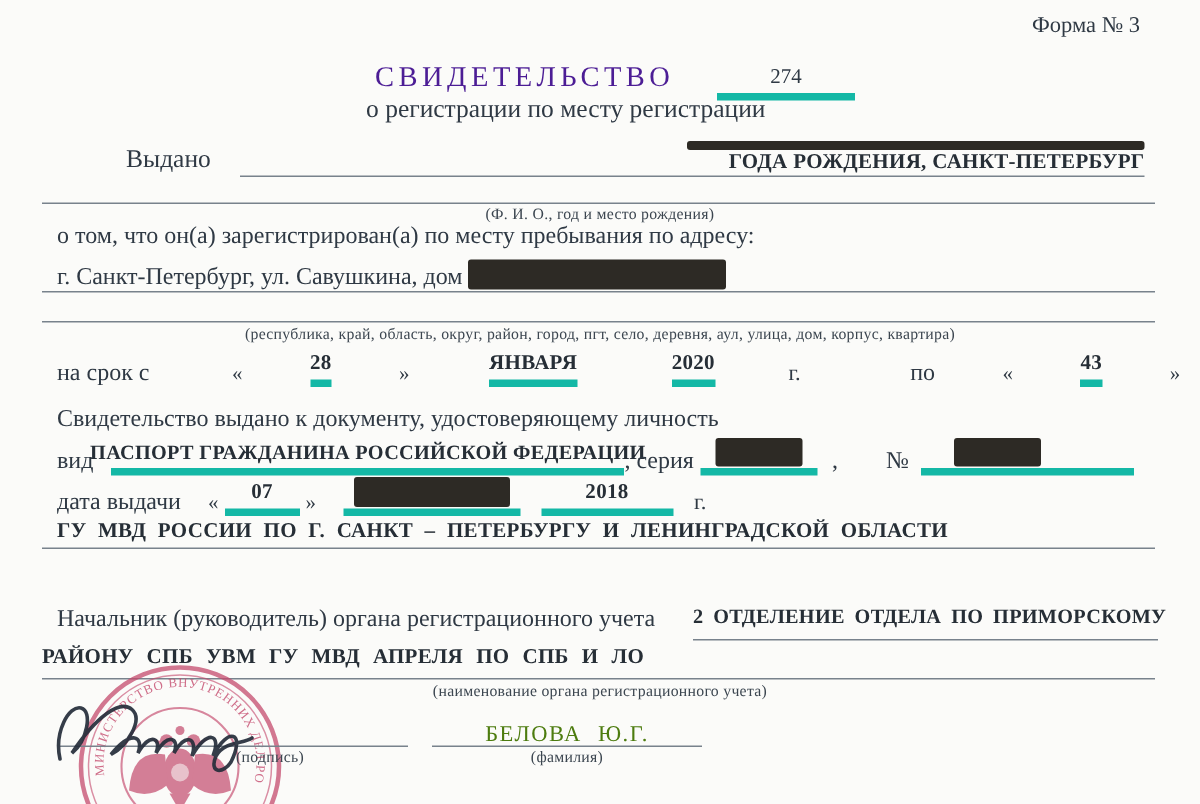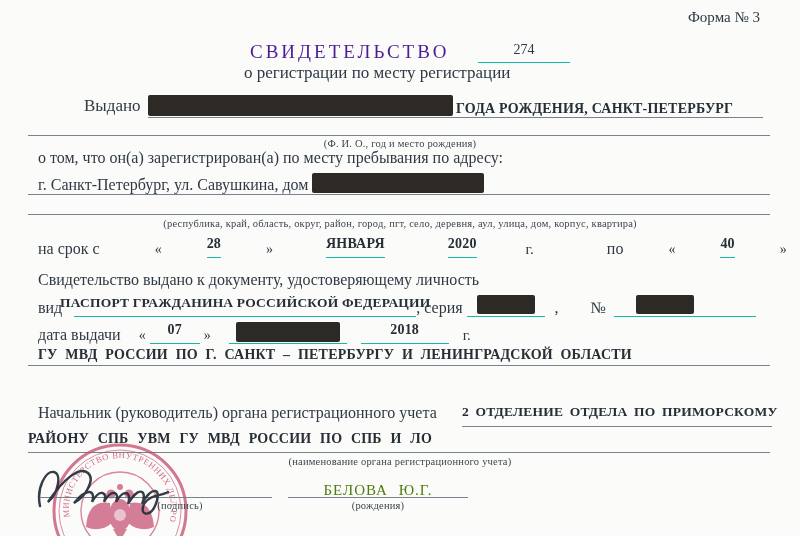--- a/index.html
+++ b/index.html
@@ -6,21 +6,21 @@
   .page{
     position:relative;width:800px;height:536px;overflow:hidden;
     background:#fbfbf9;
     font-family:"Liberation Serif","DejaVu Serif",serif;
     color:#2f3944;
   }
   .abs{position:absolute;}
   .line{position:absolute;border-top:1px solid #78828c;height:0;}
   .caption{font-size:10.5px;color:#3c4650;text-align:center;letter-spacing:.2px;}
   .typed{font-weight:bold;color:#262e36;letter-spacing:.2px;}
-  .ufield{display:inline-flex;justify-content:center;align-items:flex-start;border-bottom:1px solid #14b8a6;}
+  .ufield{display:inline-flex;justify-content:center;align-items:center;border-bottom:5px solid #14b8a6;}
   .redact{background:#2d2a25;border-radius:2px;display:inline-block;}
   .form-label{font-size:15px;}
   .title{font-size:19px;letter-spacing:3px;color:#4c1d95;}
   .subtitle{font-size:17px;}
   .body-text{font-size:16px;}
   .row{display:flex;align-items:flex-end;}
   .q{font-size:14px;padding:0 4px;}
   .gl{font-size:15px;}
   svg{display:block;}
 </style>
@@ -31,21 +31,21 @@
 
   <div class="abs form-label" style="top:9px;right:40px;">Форма № 3</div>
 
   <div class="abs title" style="top:41px;left:250px;">СВИДЕТЕЛЬСТВО</div>
   <div class="abs ufield" style="top:42px;left:478px;width:92px;height:20px;font-size:14px;">
     <span>274</span>
   </div>
   <div class="abs subtitle" style="top:63px;left:244px;">о регистрации по месту регистрации</div>
 
   <div class="abs body-text" style="top:96px;left:84px;font-size:17px;">Выдано</div>
-  <div class="abs row" style="top:94px;left:148px;right:37px;height:23px;border-bottom:1px solid #78828c;">
+  <div class="abs row" style="top:94px;left:160px;right:37px;height:23px;border-bottom:1px solid #78828c;flex-direction:column;">
     <span class="redact" style="width:305px;height:21px;margin-bottom:1px;"></span>
     <span class="typed" style="font-size:14px;margin-left:3px;white-space:nowrap;">ГОДА РОЖДЕНИЯ, САНКТ-ПЕТЕРБУРГ</span>
   </div>
   <div class="line" style="top:135px;left:28px;right:30px;"></div>
   <div class="abs caption" style="top:138px;left:0;right:0;">(Ф. И. О., год и место рождения)</div>
 
   <div class="abs body-text" style="top:149px;left:38px;">о том, что он(а) зарегистрирован(а) по месту пребывания по адресу:</div>
   <div class="abs row" style="top:172px;left:28px;right:30px;height:22px;border-bottom:1px solid #78828c;">
     <span class="body-text" style="padding-left:10px;white-space:nowrap;">г. Санкт-Петербург, ул. Савушкина, дом</span>
     <span class="redact" style="width:172px;height:20px;margin-left:4px;margin-bottom:1px;"></span>
@@ -56,21 +56,21 @@
   <div class="abs row" style="top:236px;left:38px;right:26px;height:22px;gap:41px;">
     <span class="body-text" style="white-space:nowrap;">на срок с</span>
     <span class="q" style="margin-left:10px;">«</span>
     <span class="ufield typed" style="width:58px;height:21px;font-size:14px;">28</span>
     <span class="q">»</span>
     <span class="ufield typed" style="width:176px;height:21px;font-size:14px;margin-left:8px;">ЯНВАРЯ</span>
     <span class="ufield typed" style="width:92px;height:21px;font-size:14px;margin-left:22px;">2020</span>
     <span class="gl" style="margin-left:8px;">г.</span>
     <span class="body-text" style="margin-left:32px;">по</span>
     <span class="q">«</span>
-    <span class="ufield typed" style="width:55px;height:21px;font-size:14px;">40</span>
+    <span class="ufield typed" style="width:55px;height:21px;font-size:14px;">43</span>
     <span class="q">»</span>
     <span class="ufield typed" style="width:168px;height:21px;font-size:14px;margin-left:6px;">АПРЕЛЯ</span>
     <span class="ufield typed" style="width:88px;height:21px;font-size:14px;margin-left:20px;">2020</span>
     <span class="gl" style="margin-left:8px;">г.</span>
   </div>
 
   <div class="abs body-text" style="top:271px;left:38px;">Свидетельство выдано к документу, удостоверяющему личность</div>
   <div class="abs row" style="top:295px;left:38px;right:44px;height:22px;">
     <span class="body-text">вид</span>
     <span class="ufield typed" style="width:342px;height:21px;font-size:13.5px;margin-left:12px;white-space:nowrap;">ПАСПОРТ ГРАЖДАНИНА РОССИЙСКОЙ ФЕДЕРАЦИИ</span>
@@ -97,21 +97,21 @@
   </div>
   <div class="abs" style="top:345px;left:28px;right:30px;height:20px;border-bottom:1px solid #78828c;">
     <span class="typed" style="font-size:14px;padding-left:10px;word-spacing:4px;white-space:nowrap;">ГУ МВД РОССИИ ПО Г. САНКТ – ПЕТЕРБУРГУ И ЛЕНИНГРАДСКОЙ ОБЛАСТИ</span>
   </div>
 
   <div class="abs body-text" style="top:404px;left:38px;white-space:nowrap;">Начальник (руководитель) органа регистрационного учета</div>
   <div class="abs" style="top:402px;left:462px;right:28px;height:24px;border-bottom:1px solid #78828c;">
     <span class="typed" style="font-size:13.5px;word-spacing:3px;white-space:nowrap;">2 ОТДЕЛЕНИЕ ОТДЕЛА ПО ПРИМОРСКОМУ</span>
   </div>
   <div class="abs" style="top:429px;left:28px;right:30px;height:23px;border-bottom:1px solid #78828c;">
-    <span class="typed" style="font-size:14px;word-spacing:5px;white-space:nowrap;">РАЙОНУ СПБ УВМ ГУ МВД РОССИИ ПО СПБ И ЛО</span>
+    <span class="typed" style="font-size:14px;word-spacing:5px;white-space:nowrap;">РАЙОНУ СПБ УВМ ГУ МВД АПРЕЛЯ ПО СПБ И ЛО</span>
   </div>
   <div class="abs caption" style="top:456px;left:0;right:0;">(наименование органа регистрационного учета)</div>
 
   <div class="abs" style="top:441px;left:50px;width:140px;height:140px;opacity:.88;">
     <svg width="140" height="140" viewBox="0 0 140 140">
       <g fill="none" stroke="#c44a6d">
         <circle cx="70" cy="70" r="66" stroke-width="3" opacity=".85"></circle>
         <circle cx="70" cy="70" r="61" stroke-width="1" opacity=".7"></circle>
         <circle cx="70" cy="70" r="39" stroke-width="1.4" opacity=".75"></circle>
       </g>
@@ -146,15 +146,15 @@
     <svg width="250" height="62" viewBox="0 0 250 62">
       <path d="M10,48 C6,30 16,12 24,14 C32,16 28,36 18,44 C34,20 50,8 58,15 C66,22 54,40 44,45
                C58,28 66,33 62,44 C70,30 78,34 74,44 C82,30 90,34 86,44 C94,30 102,34 98,46
                C108,28 118,31 112,46 C122,26 134,30 124,50 C119,58 109,58 114,46 C120,36 132,38 138,34" fill="none" stroke="#242d3a" stroke-width="2.4" stroke-linecap="round" opacity=".92"></path>
     </svg>
   </div>
   <div class="abs caption" style="top:500px;left:120px;width:120px;">(подпись)</div>
 
   <div class="abs" style="top:482px;left:288px;width:180px;text-align:center;font-size:15px;letter-spacing:1px;word-spacing:6px;color:#4d7c0f;">БЕЛОВА Ю.Г.</div>
   <div class="line" style="top:497px;left:288px;width:180px;"></div>
-  <div class="abs caption" style="top:500px;left:288px;width:180px;">(рождения)</div>
+  <div class="abs caption" style="top:500px;left:288px;width:180px;">(фамилия)</div>
 
 </div>
 
 </body></html>

